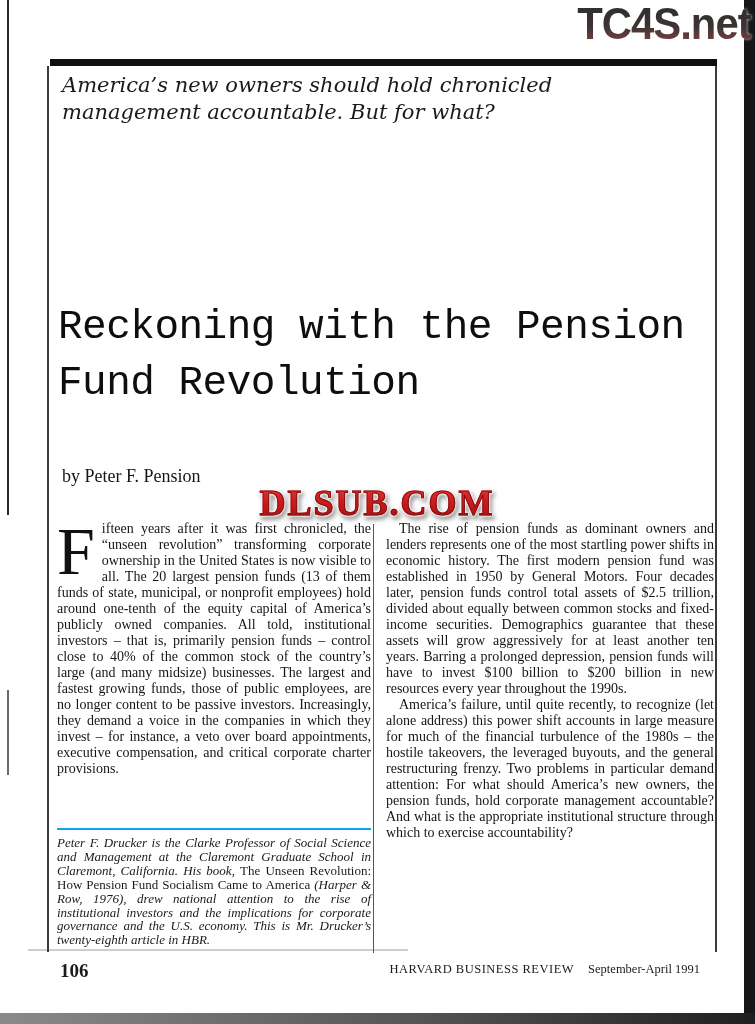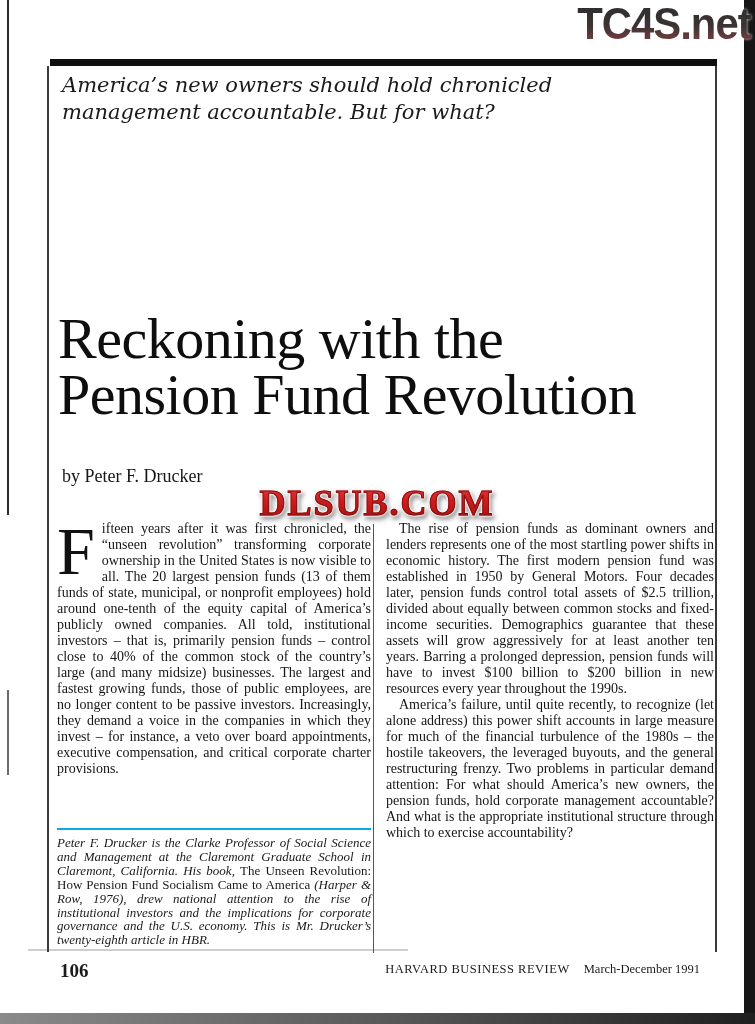--- a/index.html
+++ b/index.html
@@ -18,22 +18,22 @@
   
   .rule-top{position:absolute;left:50px;top:59px;width:667px;height:7px;background:#0f0f0f;}
   .rule-left{position:absolute;left:47px;top:66px;width:2px;height:886px;background:#3a3a3a;}
   .rule-right{position:absolute;left:715px;top:66px;width:2px;height:886px;background:#3a3a3a;}
   .rule-center{position:absolute;left:373px;top:524px;width:1px;height:429px;background:#555;}
   
   .deck{position:absolute;left:62px;top:72px;width:600px;
     font-family:"DejaVu Serif",serif;font-style:italic;
     font-size:21px;line-height:27px;color:#1a1a1a;}
   .title{position:absolute;left:58px;top:272px;width:630px;
-    font-family:Liberation Serif, serif;font-weight:normal;
-    font-size:58px;line-height:56px;letter-spacing:-0.5px;color:#0e0e0e;}
+    font-family:Liberation Mono, monospace;font-weight:normal;
+    font-size:41px;line-height:56px;letter-spacing:-0.5px;color:#0e0e0e;}
   .byline{position:absolute;left:62px;top:466px;font-size:18px;color:#161616;}
   
   .col{position:absolute;top:521px;font-size:14px;line-height:16px;
     text-align:justify;color:#151515;}
   .col p{margin:0;}
   .col-left{left:57px;width:314px;}
   .col-right{left:386px;width:328px;}
   .indent{text-indent:13px;}
   .dropcap{float:left;font-size:68px;line-height:56px;height:62px;
     margin:2px 7px 0 0;color:#111;}
@@ -86,38 +86,38 @@
 
   <div class="rule-top"></div>
   <div class="rule-left"></div>
   <div class="rule-right"></div>
   <div class="rule-center"></div>
 
   <div class="deck">America’s new owners should hold chronicled management accountable. But for what?</div>
 
   <h1 class="title">Reckoning with the Pension Fund Revolution</h1>
 
-  <div class="byline">by Peter F. Drucker</div>
+  <div class="byline">by Peter F. Pension</div>
 
   <div class="wm-dlsub">DLSUB.COM</div>
 
   <div class="col col-left">
     <p><span class="dropcap">F</span><span>ifteen years after it was first chronicled, the “unseen revolution” transforming corporate ownership in the United States is now visible to all. The 20 largest pension funds (13 of them funds of state, municipal, or nonprofit employees) hold around one-tenth of the equity capital of America’s publicly owned companies. All told, institutional investors – that is, primarily pension funds – control close to 40% of the common stock of the country’s large (and many midsize) businesses. The largest and fastest growing funds, those of public employees, are no longer content to be passive investors. Increasingly, they demand a voice in the companies in which they invest – for instance, a veto over board appointments, executive compensation, and critical corporate charter provisions.</span></p>
   </div>
 
   <div class="bio">
     <span>Peter F. Drucker is the Clarke Professor of Social Science and Management at the Claremont Graduate School in Claremont, California. His book, </span><span class="roman">The Unseen Revolution: How Pension Fund Socialism Came to America</span><span> (Harper &amp; Row, 1976), drew national attention to the rise of institutional investors and the implications for corporate governance and the U.S. economy. This is Mr. Drucker’s twenty-eighth article in HBR.</span>
   </div>
 
   <div class="col col-right">
     <p class="indent">The rise of pension funds as dominant owners and lenders represents one of the most startling power shifts in economic history. The first modern pension fund was established in 1950 by General Motors. Four decades later, pension funds control total assets of $2.5 trillion, divided about equally between common stocks and fixed-income securities. Demographics guarantee that these assets will grow aggressively for at least another ten years. Barring a prolonged depression, pension funds will have to invest $100 billion to $200 billion in new resources every year throughout the 1990s.</p>
     <p class="indent">America’s failure, until quite recently, to recognize (let alone address) this power shift accounts in large measure for much of the financial turbulence of the 1980s – the hostile takeovers, the leveraged buyouts, and the general restructuring frenzy. Two problems in particular demand attention: For what should America’s new owners, the pension funds, hold corporate management accountable? And what is the appropriate institutional structure through which to exercise accountability?</p>
   </div>
 
   <div class="page-number">106</div>
   <div class="journal-line">
-    <span class="journal-name">HARVARD BUSINESS REVIEW</span><span class="journal-issue">March-December 1991</span>
+    <span class="journal-name">HARVARD BUSINESS REVIEW</span><span class="journal-issue">September-April 1991</span>
   </div>
 
   <div class="wm-traders">TradersXtreme.com</div>
 
   <div class="scan-band-bottom"></div>
 </div>
 
 </body></html>

